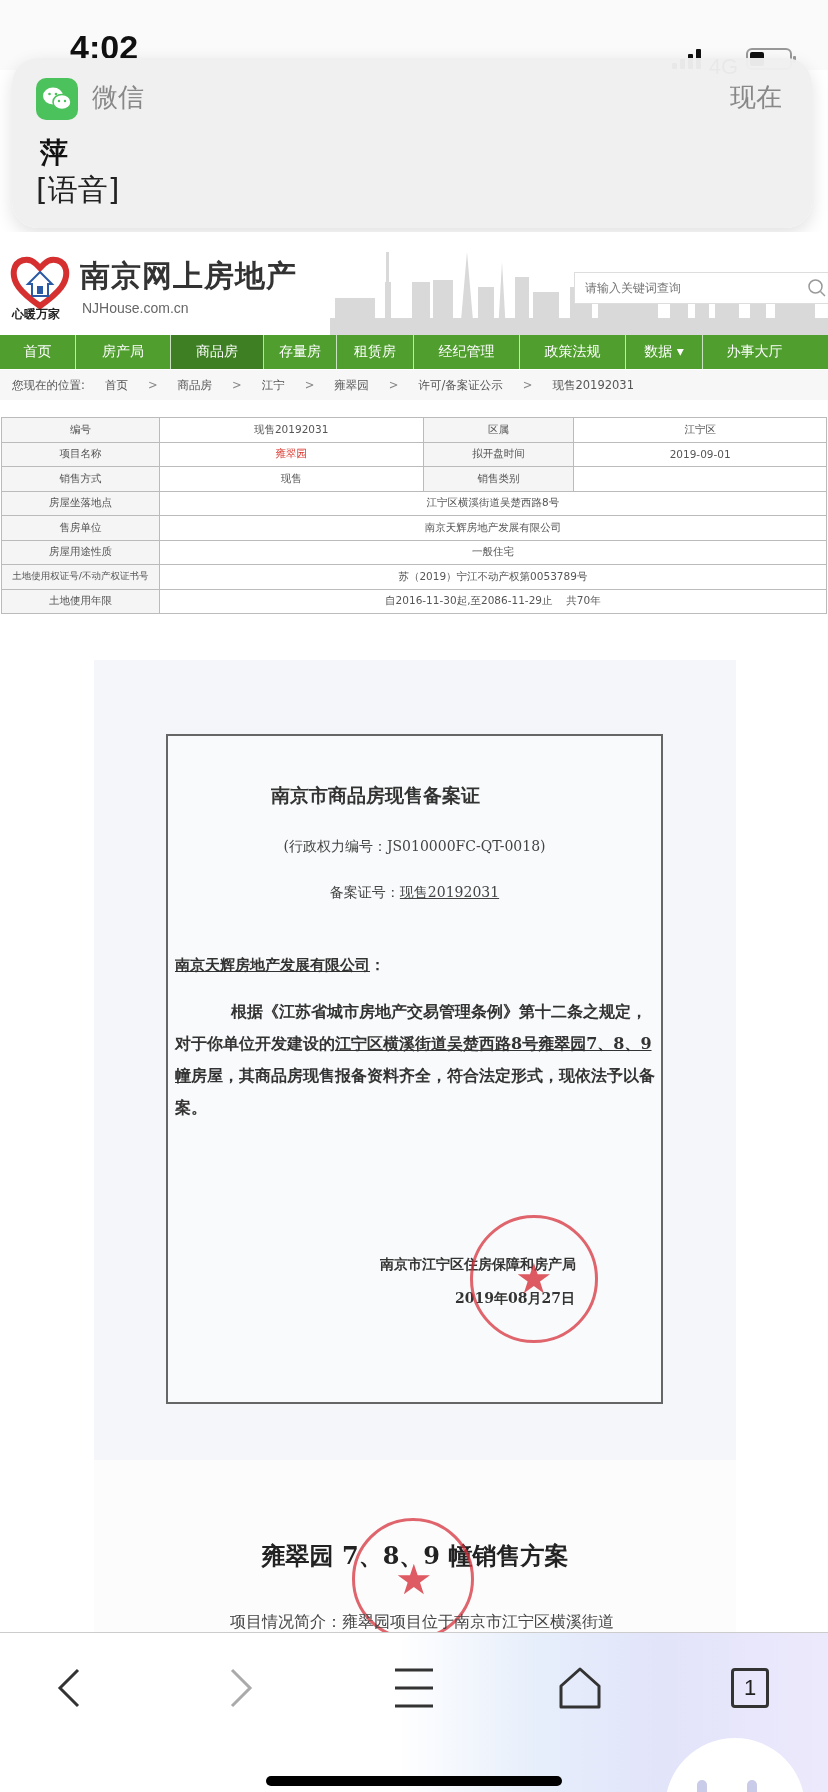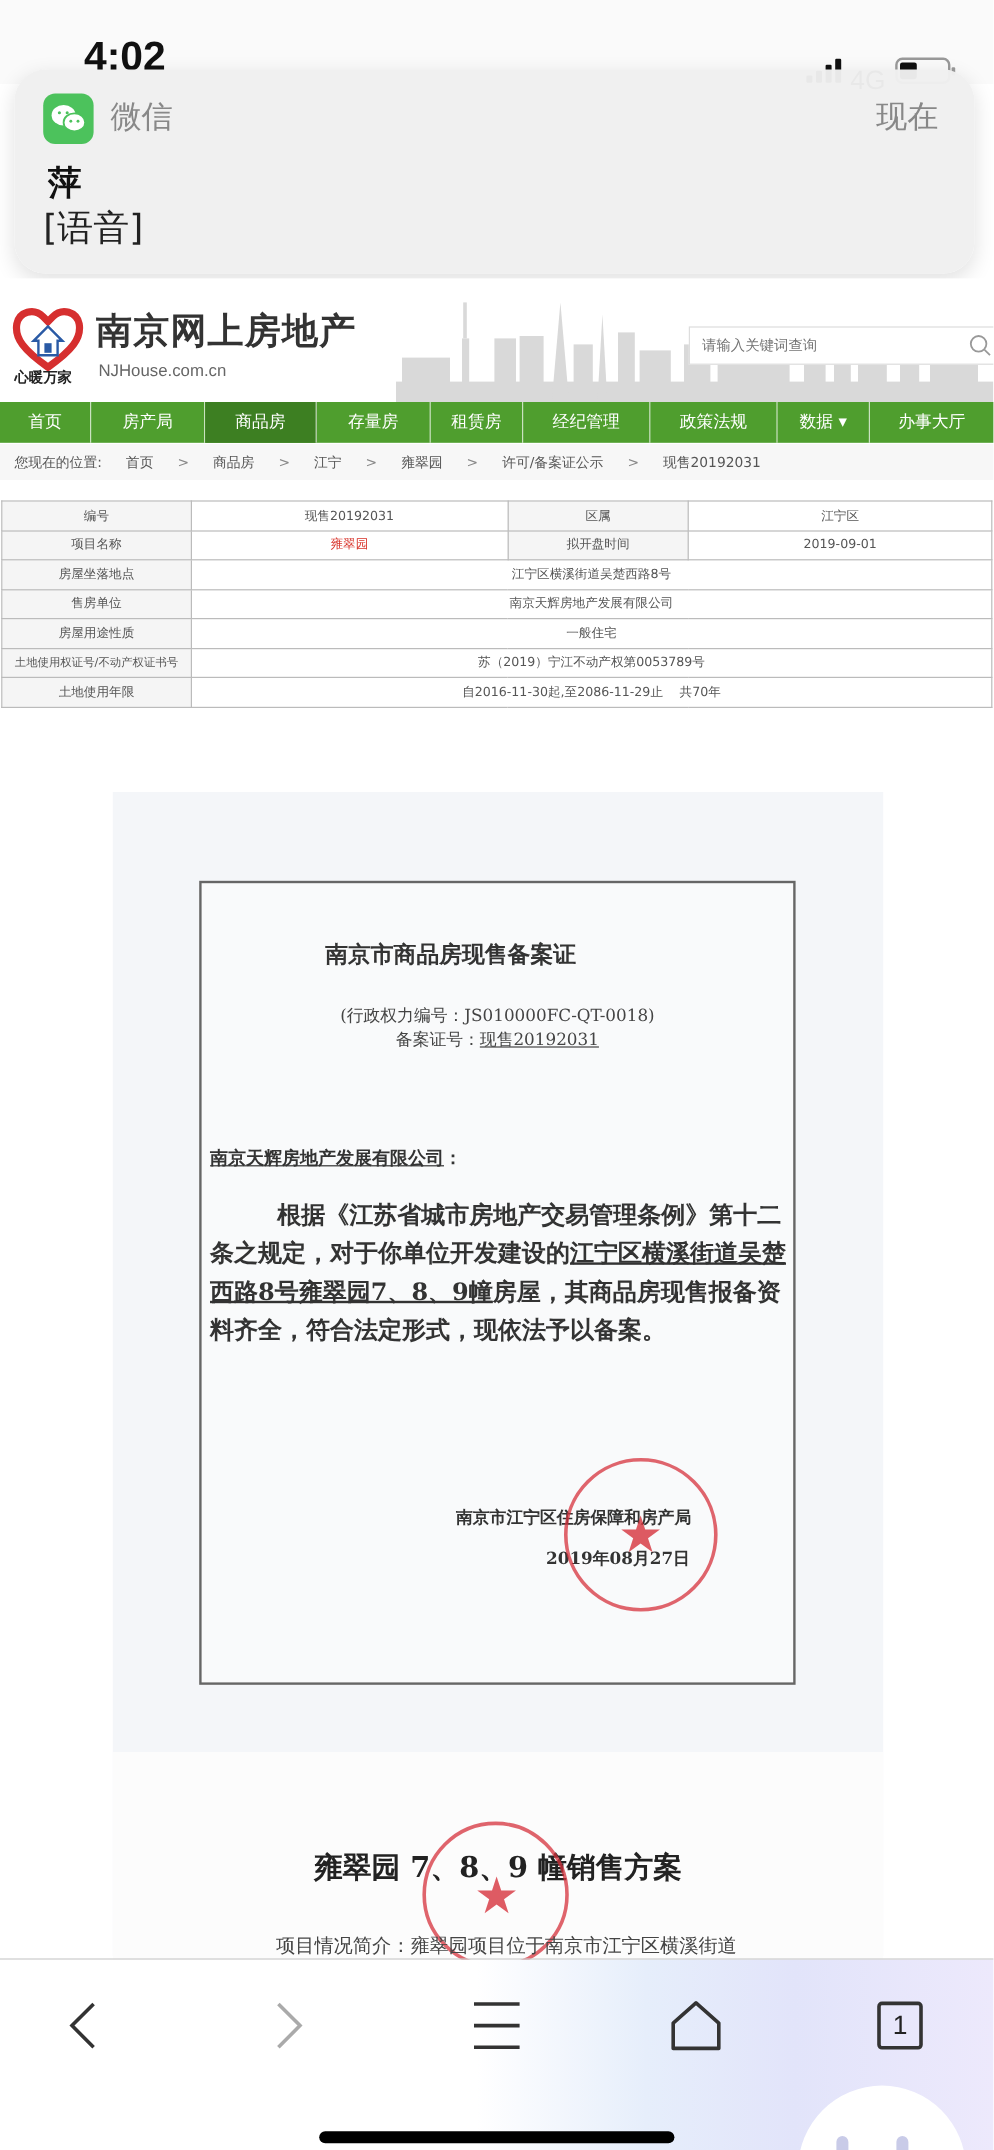--- a/index.html
+++ b/index.html
@@ -51,24 +51,24 @@
   .info-table td.lbl { background: #f5f5f5; }
   .red { color: #d8332a; }
 
   
   .doc { position: absolute; top: 660px; left: 94px; width: 642px; height: 970px; background: #f4f6f9; }
   .doc-page2 { position: absolute; top: 1460px; left: 94px; width: 642px; height: 180px; background: #fcfcfc; }
   .doc-frame { position: absolute; top: 734px; left: 166px; width: 497px; height: 670px; border: 2px solid #666; background: #f9fafb; }
   .serif { font-family: "DejaVu Serif", "Liberation Serif", serif; }
   .doc-title { position: absolute; top: 783px; left: 166px; width: 419px; text-align: center; font-size: 19px; font-weight: bold; color: #333; }
   .doc-admin { position: absolute; top: 838px; left: 166px; width: 497px; text-align: center; font-size: 14px; color: #444; }
-  .doc-record { position: absolute; top: 858px; left: 166px; width: 497px; text-align: center; font-size: 14px; color: #444; }
+  .doc-record { position: absolute; top: 884px; left: 166px; width: 497px; text-align: center; font-size: 14px; color: #444; }
   .u { text-decoration: underline; }
   .doc-addressee { position: absolute; top: 956px; left: 175px; font-size: 15px; color: #333; font-weight: bold; }
-  .doc-para { position: absolute; top: 996px; left: 175px; width: 480px; font-size: 20px; line-height: 32px; color: #333; text-indent: 56px; font-weight: bold; }
+  .doc-para { position: absolute; top: 996px; left: 175px; width: 480px; font-size: 16px; line-height: 32px; color: #333; text-indent: 56px; font-weight: bold; }
   .doc-sign { position: absolute; top: 1256px; left: 380px; font-size: 14px; color: #333; font-weight: bold; }
   .doc-date { position: absolute; top: 1290px; left: 455px; font-size: 14px; color: #333; font-weight: bold; }
   .stamp { position: absolute; border: 3px solid rgba(214,50,60,0.75); border-radius: 50%; }
   .stamp-star { position: absolute; color: rgba(214,50,60,0.8); font-size: 42px; }
   .plan-title { position: absolute; top: 1540px; left: 94px; width: 642px; text-align: center; font-size: 24px; font-weight: bold; color: #222; }
   .plan-intro { position: absolute; top: 1612px; left: 230px; font-size: 16px; color: #444; white-space: nowrap; }
 
   
   .bottombar { position: absolute; top: 1632px; left: 0; width: 828px; height: 160px; background: linear-gradient(90deg, #ffffff 0%, #ffffff 48%, #e6eefb 65%, #e2e4fa 80%, #ede9fc 100%); border-top: 1px solid #ccc; }
   .bb-btn { position: absolute; top: 30px; width: 50px; height: 50px; display: flex; align-items: center; justify-content: center; }
@@ -150,21 +150,21 @@
       <circle cx="8.5" cy="8.5" r="6.5" fill="none" stroke="#999" stroke-width="1.5"></circle>
       <line x1="13.5" y1="13.5" x2="18" y2="18" stroke="#999" stroke-width="1.5"></line>
     </svg>
   </div>
 </div>
 
 <div class="nav">
   <div class="nav-item" style="width:76px">首页</div>
   <div class="nav-item" style="width:95px">房产局</div>
   <div class="nav-item active" style="width:93px">商品房</div>
-  <div class="nav-item" style="width:95px">存量房</div>
+  <div class="nav-item" style="width:73px">存量房</div>
   <div class="nav-item" style="width:77px">租赁房</div>
   <div class="nav-item" style="width:106px">经纪管理</div>
   <div class="nav-item" style="width:106px">政策法规</div>
   <div class="nav-item" style="width:77px">数据 ▾</div>
   <div class="nav-item" style="width:103px">办事大厅</div>
 </div>
 
 <div class="breadcrumb">
   <span>您现在的位置:</span>
   <span>首页</span>
@@ -194,20 +194,26 @@
     <td class="lbl">区属</td>
     <td>江宁区</td>
   </tr>
   <tr>
     <td class="lbl">项目名称</td>
     <td class="red">雍翠园</td>
     <td class="lbl">拟开盘时间</td>
     <td>2019-09-01</td>
   </tr>
   <tr>
+    <td class="lbl">销售方式</td>
+    <td>现售</td>
+    <td class="lbl">销售类别</td>
+    <td></td>
+  </tr>
+  <tr>
     <td class="lbl">房屋坐落地点</td>
     <td colspan="3">江宁区横溪街道吴楚西路8号</td>
   </tr>
   <tr>
     <td class="lbl">售房单位</td>
     <td colspan="3">南京天辉房地产发展有限公司</td>
   </tr>
   <tr>
     <td class="lbl">房屋用途性质</td>
     <td colspan="3">一般住宅</td>

